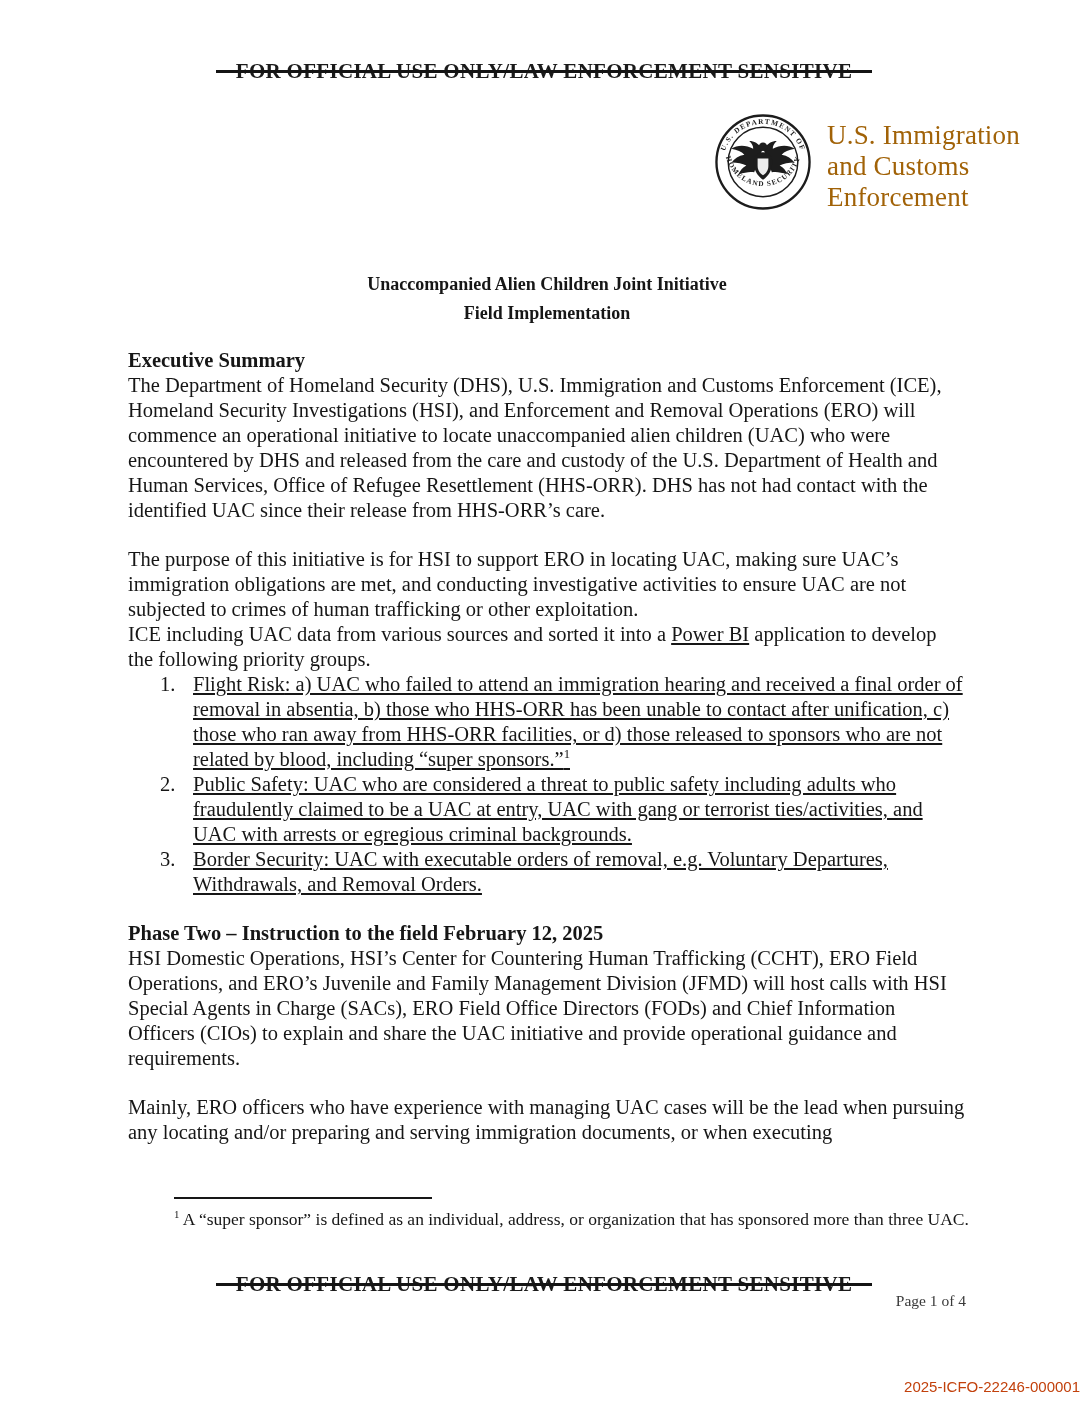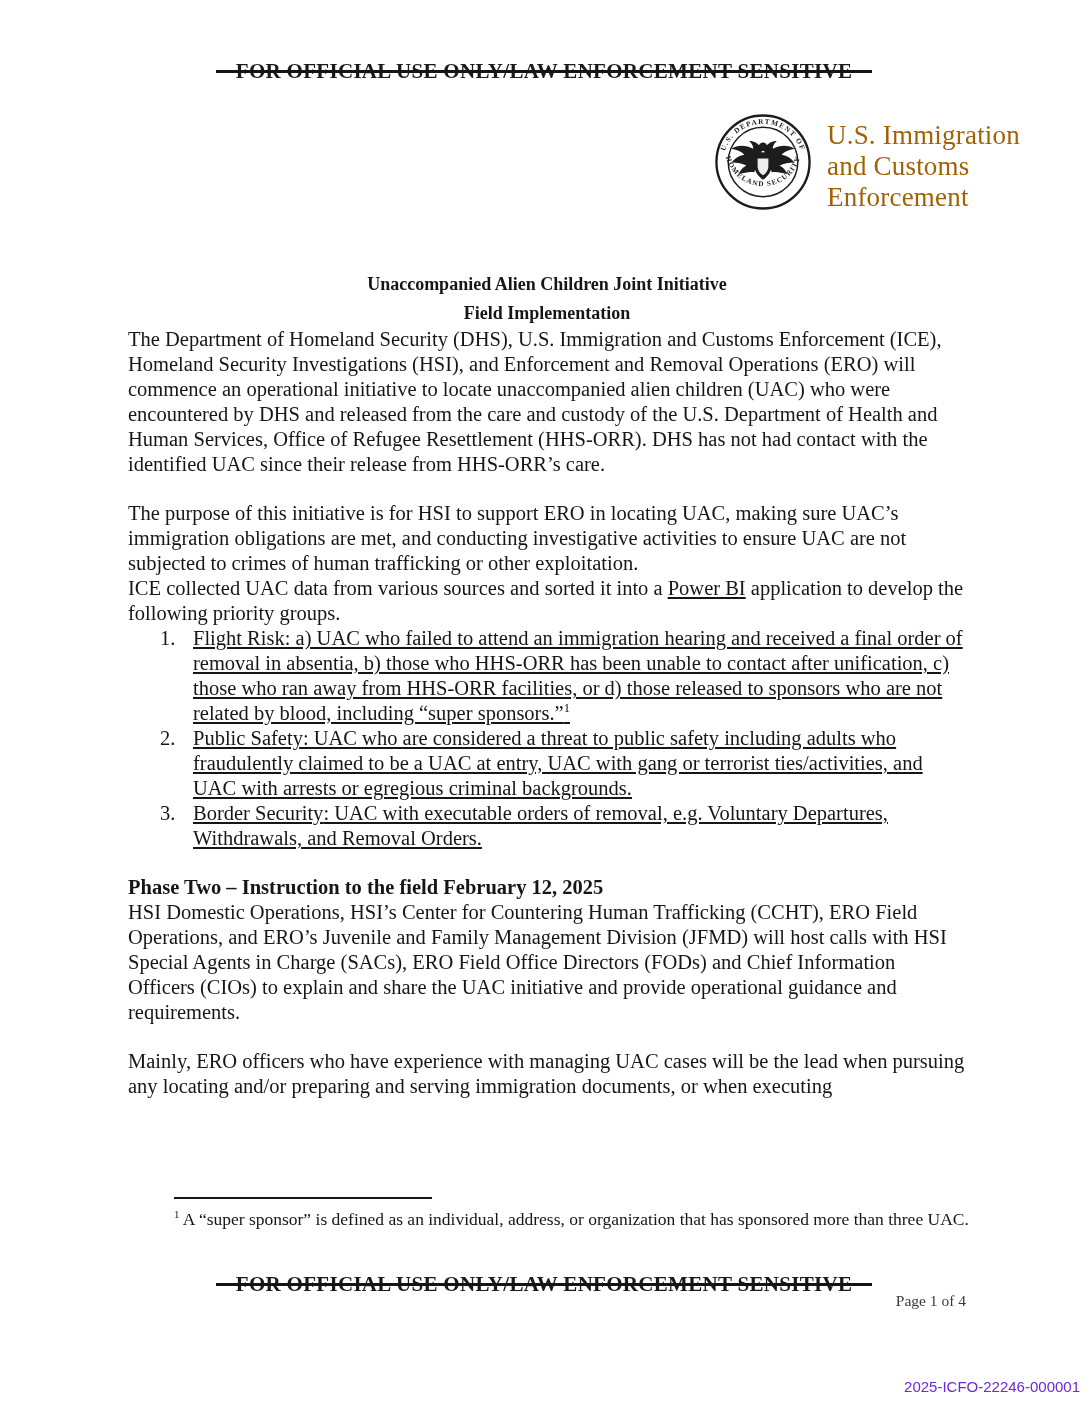--- a/index.html
+++ b/index.html
@@ -78,21 +78,21 @@
     font-size: 15.5px;
     color: #3a3a3a;
   }
 
   
   .bates {
     position: absolute;
     top: 1378px; right: 8px;
     font-family: "Liberation Sans", sans-serif;
     font-size: 15px;
-    color: #6d28d9;
+    color: #c2410c;
   }
 </style>
 </head>
 <body>
 
 <div class="page">
 
   <div class="banner banner-top">
     <span class="banner-inner">
       <span class="banner-strike"></span>
@@ -129,24 +129,25 @@
     </div>
   </div>
 
   <div class="content">
 
     <div class="doc-title">
       <div>Unaccompanied Alien Children Joint Initiative</div>
       <div>Field Implementation</div>
     </div>
 
+    <div class="heading">Executive Summary</div>
     <p class="body-para">The Department of Homeland Security (DHS), U.S. Immigration and Customs Enforcement (ICE), Homeland Security Investigations (HSI), and Enforcement and Removal Operations (ERO) will commence an operational initiative to locate unaccompanied alien children (UAC) who were encountered by DHS and released from the care and custody of the U.S. Department of Health and Human Services, Office of Refugee Resettlement (HHS-ORR). DHS has not had contact with the identified UAC since their release from HHS-ORR’s care.</p>
     <p class="body-para gap">The purpose of this initiative is for HSI to support ERO in locating UAC, making sure UAC’s immigration obligations are met, and conducting investigative activities to ensure UAC are not subjected to crimes of human trafficking or other exploitation.</p>
 
-    <p class="body-para"><span>ICE collected UAC data from various sources and sorted it into a </span><span class="u">Power BI</span><span> application to develop the following priority groups.</span></p>
+    <p class="body-para"><span>ICE including UAC data from various sources and sorted it into a </span><span class="u">Power BI</span><span> application to develop the following priority groups.</span></p>
 
     <div class="olist">
       <div class="oli">
         <span class="num">1.</span>
         <span class="itext"><span class="u">Flight Risk</span><span>: a) UAC who failed to attend an immigration hearing and received a final order of removal in absentia, b) those who HHS-ORR has been unable to contact after unification, c) those who ran away from HHS-ORR facilities, or d) those released to sponsors who are not related by blood, including “super sponsors.”</span><sup>1</sup></span>
       </div>
       <div class="oli">
         <span class="num">2.</span>
         <span class="itext"><span class="u">Public Safety</span><span>: UAC who are considered a threat to public safety including adults who fraudulently claimed to be a UAC at entry, UAC with gang or terrorist ties/activities, and UAC with arrests or egregious criminal backgrounds.</span></span>
       </div>

